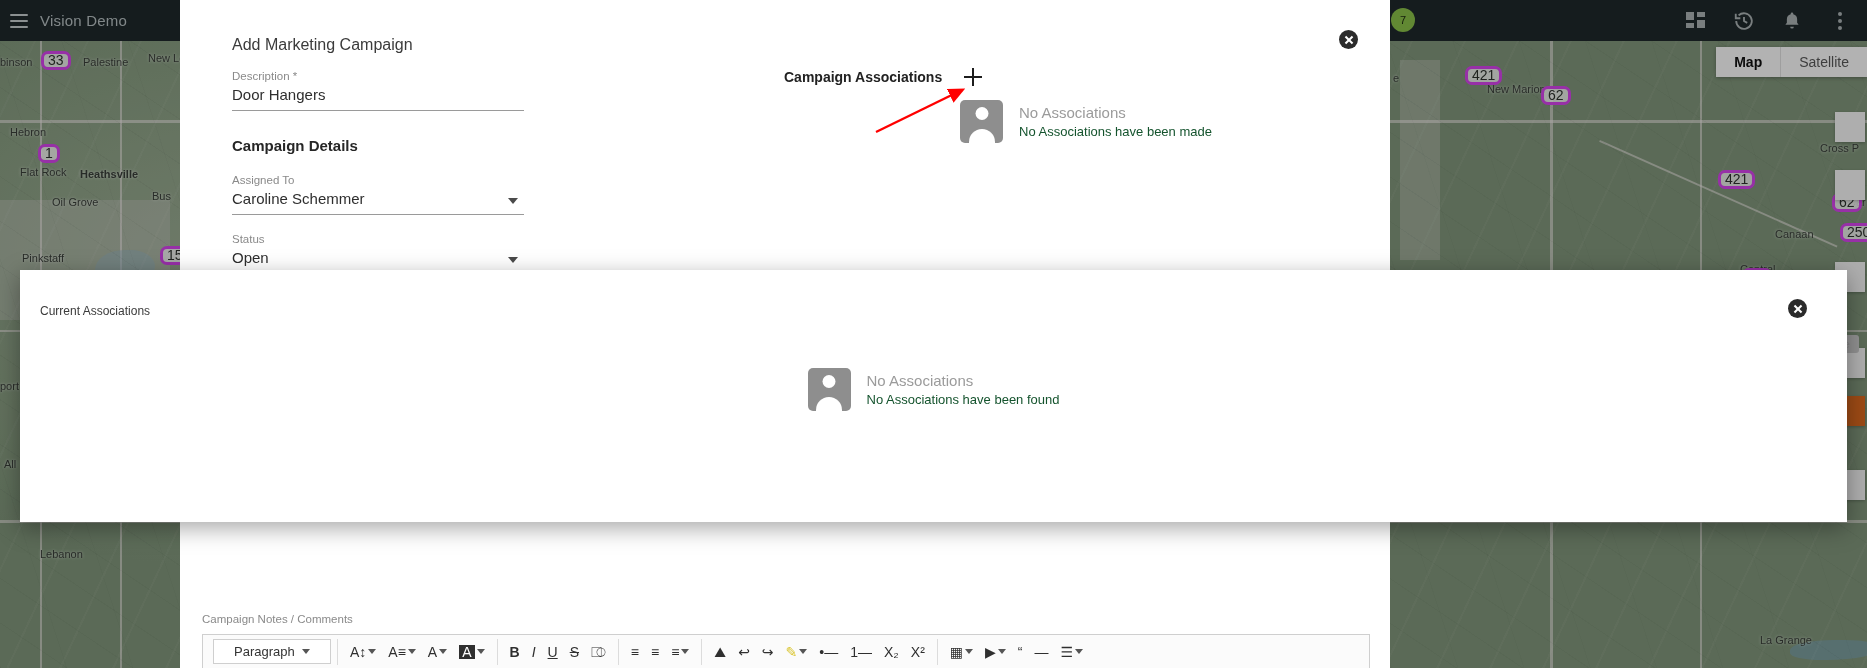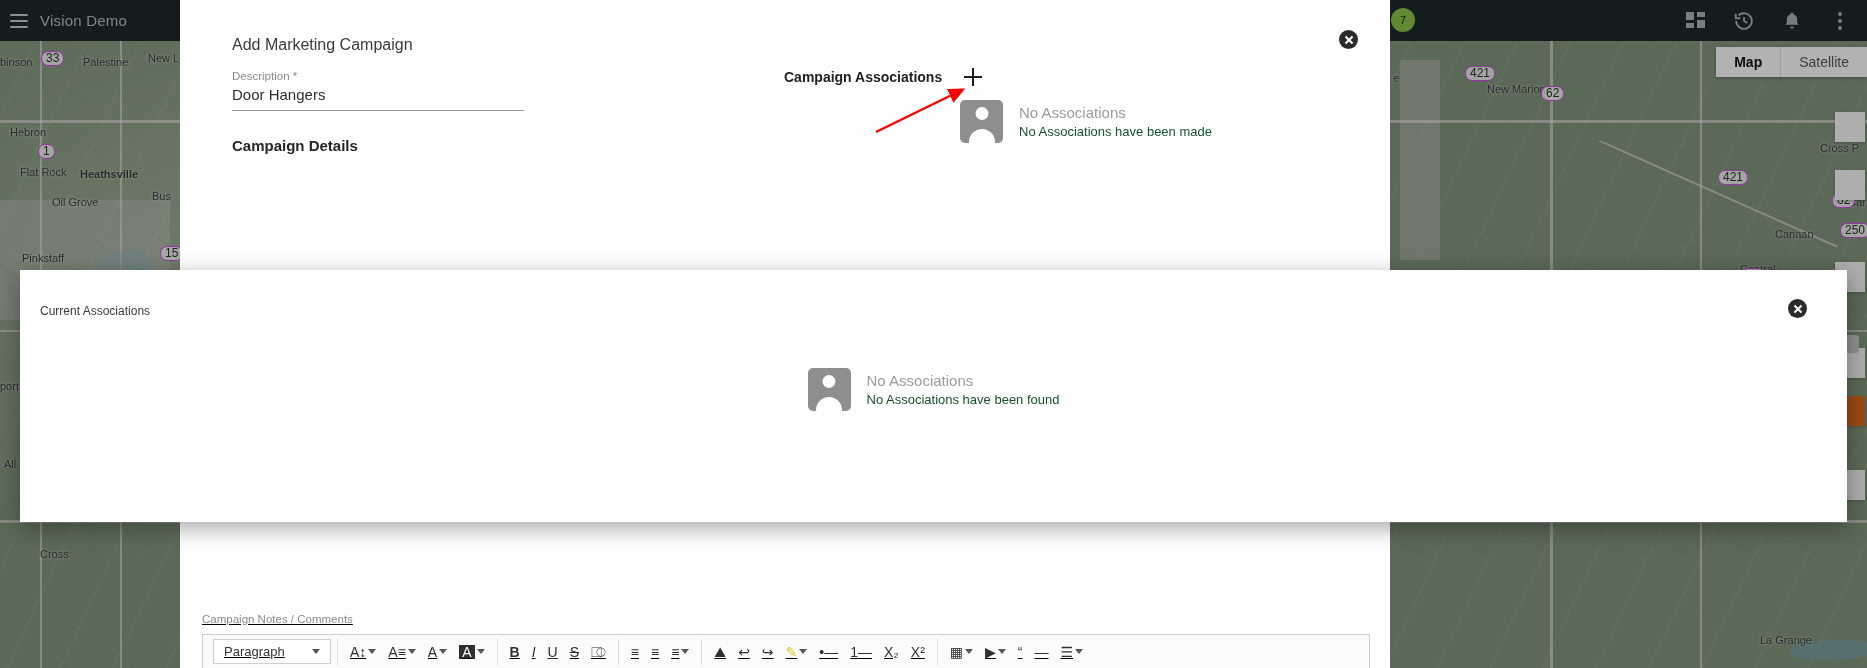--- a/index.html
+++ b/index.html
@@ -42,24 +42,24 @@
   }
   .map-label {
     position: absolute;
     font-size: 11px;
     color: #3a3f3a;
     white-space: nowrap;
     text-shadow: 0 0 3px rgba(255,255,255,.65);
   }
   .shield {
     position: absolute;
-    font-size: 12px;
+    font-size: 14px;
     color: #2e332e;
     background: rgba(255,255,255,.82);
-    border: 1px solid #d946ef;
+    border: 3px solid #d946ef;
     border-radius: 7px;
     padding: 0px 4px;
     line-height: 13px;
     text-align: right;
   }
   .patch {
     position:absolute;
     background: rgba(205,205,200,0.38);
   }
 
@@ -197,40 +197,40 @@
     content:""; position:absolute; left:50%; top:50%;
     width: 10px; height: 2px; background:#fff;
   }
   .close-btn::before { transform: translate(-50%,-50%) rotate(45deg); }
   .close-btn::after  { transform: translate(-50%,-50%) rotate(-45deg); }
 
   
   .arrow-svg { position:absolute; left: 860px; top: 84px; z-index: 33; pointer-events:none; }
 
   
-  .notes-wrap { position:absolute; left: 22px; bottom: 0; width: 1168px; text-decoration: underline; }
+  .notes-wrap { position:absolute; left: 22px; bottom: 0; width: 1168px; }
   .notes-label { font-size: 11.5px; color:#8a8a8a; margin-bottom: 9px; }
   .editor-toolbar {
     border: 1px solid #cfcfcf; border-bottom: none;
     background: #fbfbfb;
     display:flex; align-items:center;
     height: 34px; padding: 0 4px;
     overflow: hidden;
   }
   .tb-group { display:flex; align-items:center; height:26px; padding: 0 6px; }
   .tb-group + .tb-group { border-left: 1px solid #dcdcdc; }
   .tb-item {
     display:flex; align-items:center; gap:2px;
     padding: 0 6px; font-size: 13px; color:#3d3d3d;
     cursor:pointer; height: 24px; white-space:nowrap;
   }
   .tb-sel {
     display:flex; align-items:center; justify-content:space-between;
     width: 118px; border:1px solid #cfcfcf; background:#fff;
-    height: 25px; padding: 0 10px; font-size: 13px; color:#333; cursor:pointer;
+    height: 25px; padding: 0 20px; font-size: 13px; color:#333; cursor:pointer;
   }
   .chev { width:0;height:0;border-left:4px solid transparent;border-right:4px solid transparent;border-top:5px solid #555; }
   .tb-ic { font-size: 14px; line-height:1; color:#2f2f2f; }
   .hl-A { background:#2f2f2f; color:#fff; padding: 0 3px; }
 
   
   .modal {
     position:absolute;
     left: 20px; top: 270px; width: 1827px; height: 252px;
     background:#fff;
@@ -289,21 +289,21 @@
       <div class="map-label" style="left: 44px; top: 56px; padding-left: 39px;">Palestine</div>
       <div class="map-label" style="left: 0px; top: 56px;">binson</div>
       <div class="map-label" style="left: 10px; top: 126px;">Hebron</div>
       <div class="map-label" style="left: 20px; top: 166px;">Flat Rock</div>
       <div class="map-label" style="left: 80px; top: 168px; font-weight: bold;">Heathsville</div>
       <div class="map-label" style="left: 52px; top: 196px;">Oil Grove</div>
       <div class="map-label" style="left: 152px; top: 190px;">Bus</div>
       <div class="map-label" style="left: 22px; top: 252px;">Pinkstaff</div>
       <div class="map-label" style="left: 4px; top: 458px;">All</div>
       <div class="map-label" style="left: 0px; top: 380px;">port</div>
-      <div class="map-label" style="left: 40px; top: 548px;">Cross</div>
+      <div class="map-label" style="left: 40px; top: 548px;">Lebanon</div>
       <div class="map-label" style="left: 1487px; top: 83px;">New Marion</div>
       <div class="map-label" style="left: 1820px; top: 142px;">Cross P</div>
       <div class="map-label" style="left: 1775px; top: 228px;">Canaan</div>
       <div class="map-label" style="left: 1740px; top: 263px;">Central</div>
       <div class="map-label" style="left: 1760px; top: 634px;">La Grange</div>
       <div class="map-label" style="left: 1848px; top: 352px;">rg</div>
       <div class="map-label" style="left: 1848px; top: 196px;">Car</div>
       <div class="map-label" style="left: 1393px; top: 72px;">e</div>
     </div>
   <div id="map-shields">
@@ -376,21 +376,31 @@
 
       <div class="dlg-title">Add Marketing Campaign</div>
 
       <div class="field">
         <div class="flabel">Description *</div>
         <div class="fvalue">Door Hangers</div>
       </div>
 
       <div class="section-head">Campaign Details</div>
 
-
+      <div class="field">
+        <div class="flabel">Assigned To</div>
+        <div class="fvalue">Caroline Schemmer</div>
+        <span class="caret"></span>
+      </div>
+
+      <div class="field" style="margin-top:18px;">
+        <div class="flabel">Status</div>
+        <div class="fvalue">Open</div>
+        <span class="caret"></span>
+      </div>
 
       <div class="assoc-head">
         <span class="t">Campaign Associations</span>
         <span class="plus"></span>
       </div>
 
       <div class="empty-block" style="position:absolute;left:780px;top:100px;">
         <div class="person-icon"></div>
         <div class="empty-text">
           <div class="e1">No Associations</div>

